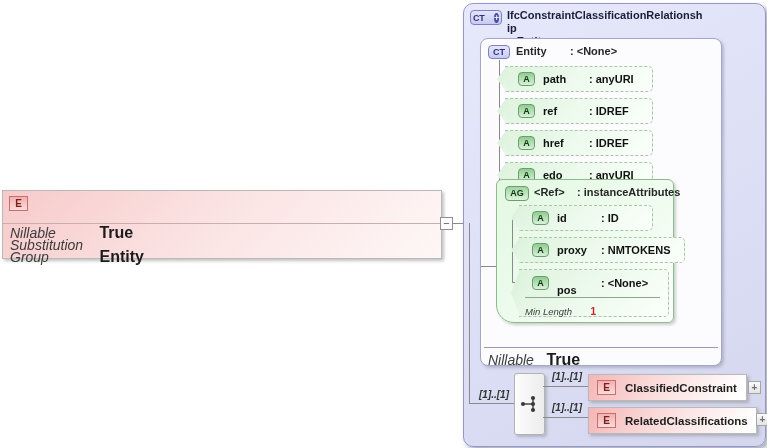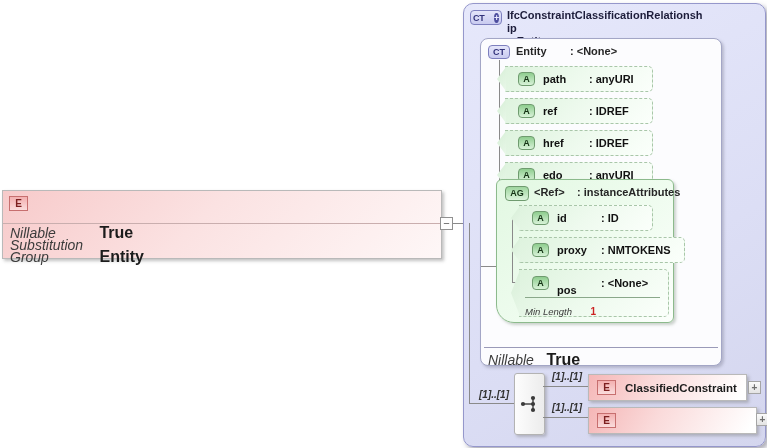--- a/index.html
+++ b/index.html
@@ -211,16 +211,17 @@
   <div class="childbox" style="left:588px;top:374px;width:157px;height:25px;">
     <span class="ebadge" style="width:19px;height:15px;line-height:13px;margin-left:8px;">E</span>
     <span class="childlabel">ClassifiedConstraint</span>
   </div>
   <div class="expander" style="left:748px;top:381px;">+</div>
 
   <div class="lineh" style="left:543px;top:417px;width:45px;"></div>
   <span class="card" style="left:552px;top:402px;">[1]..[1]</span>
   <div class="childbox" style="left:588px;top:407px;width:167px;height:25px;">
     <span class="ebadge" style="width:19px;height:15px;line-height:13px;margin-left:8px;">E</span>
+    <span class="childlabel">RelatedClassifications</span>
   </div>
   <div class="expander" style="left:756px;top:413px;">+</div>
 
 </div>
 
 </body></html>

